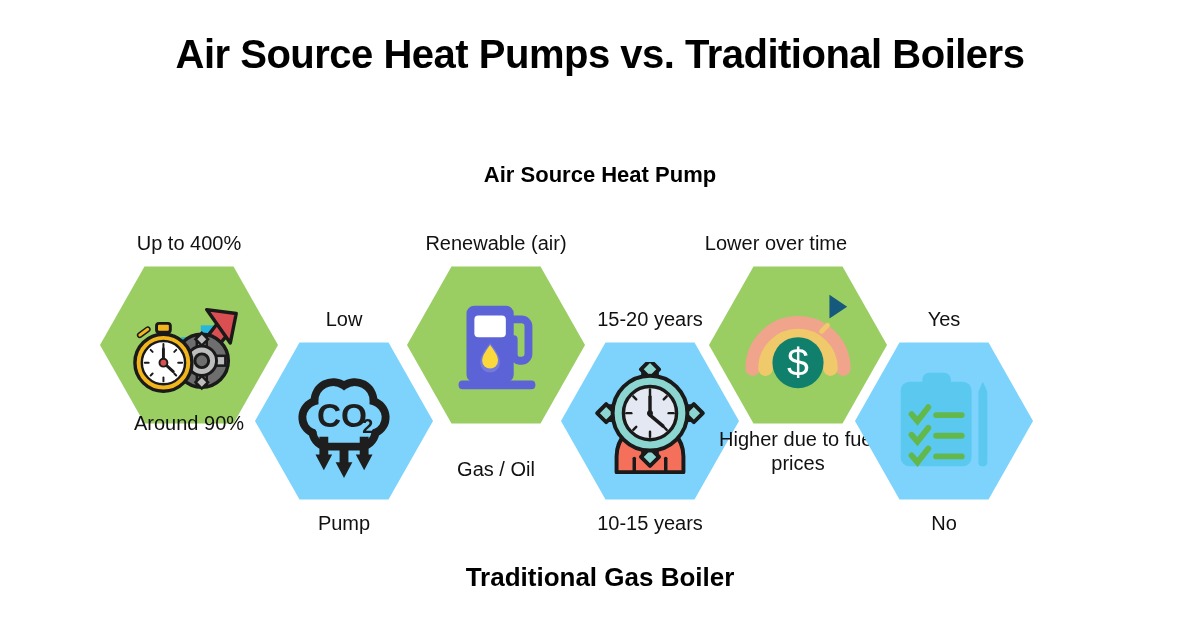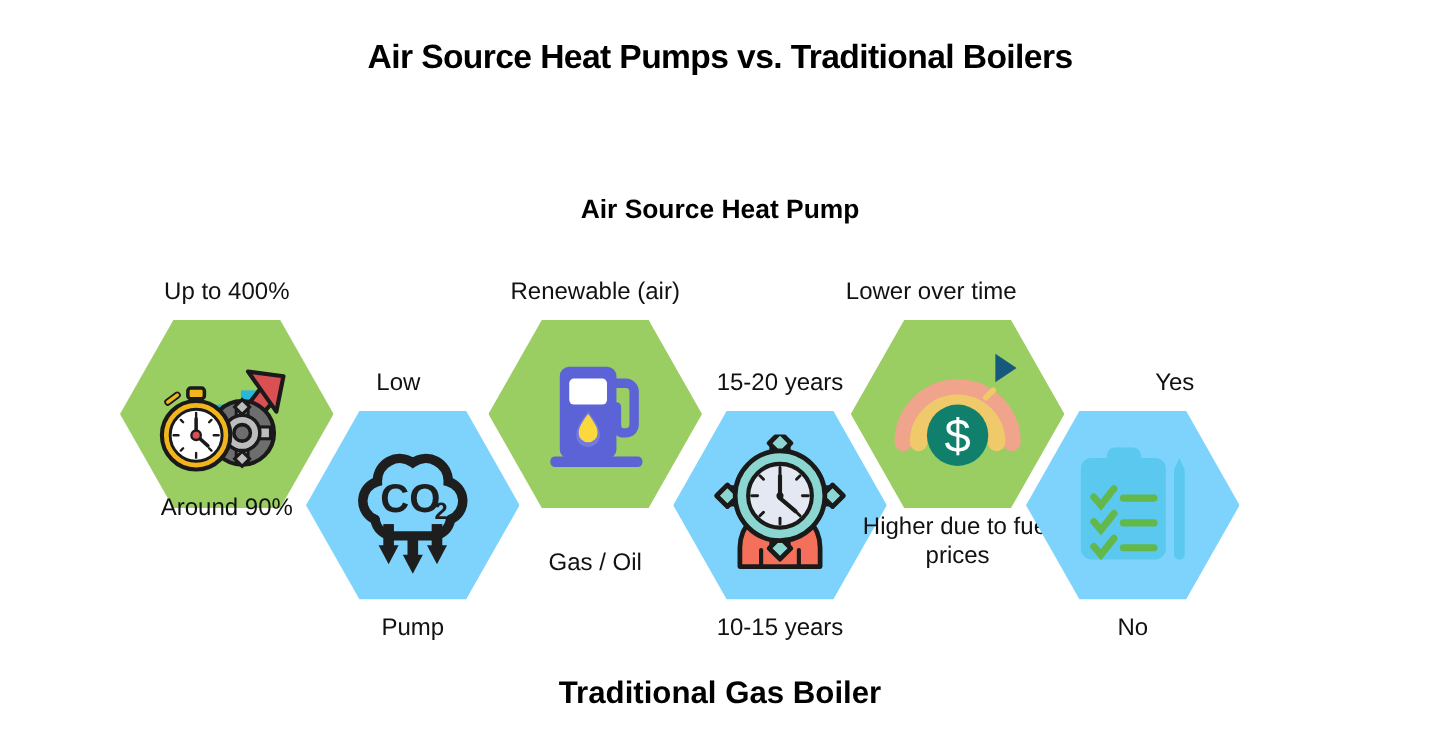--- a/index.html
+++ b/index.html
@@ -9,21 +9,21 @@
     background: #ffffff;
     font-family: "Liberation Sans", sans-serif;
     overflow: hidden;
   }
   .page { position: relative; width: 1200px; height: 628px; background: #fff; }
 
   .main-title {
     position: absolute;
     left: 0; right: 0; top: 32px;
     text-align: center;
-    font-size: 28px;
+    font-size: 40px;
     font-weight: bold;
     color: #000;
     letter-spacing: -0.5px;
     white-space: nowrap;
   }
   .sub-title-top {
     position: absolute;
     left: 0; right: 0; top: 162px;
     text-align: center;
     font-size: 22px;
@@ -123,21 +123,21 @@
           </g>
           <line x1="0" y1="0" x2="0" y2="-14" stroke="#1A1A1A" stroke-width="3" stroke-linecap="round"></line>
           <line x1="0" y1="0" x2="10" y2="9" stroke="#1A1A1A" stroke-width="3" stroke-linecap="round"></line>
           <circle r="4" fill="#D94F52" stroke="#1A1A1A" stroke-width="2"></circle>
         </g>
       </svg>
     </div>
 
     <div class="cap" style="left:100px; top:412px; width:178px;">Around 90%</div>
 
-    <div class="cap" style="left:243px; top:308px; width:178px;">Low</div>
+    <div class="cap" style="left:255px; top:308px; width:178px;">Low</div>
 
     <div class="hex dark" style="left:255px; top:341px;">
       <svg class="hex-icon" viewBox="0 0 120 120">
         <path d="M28 72 A17 17 0 0 1 30 40 A19 19 0 0 1 60 24 A19 19 0 0 1 90 40 A17 17 0 0 1 92 72" fill="none" stroke="#1E1E1E" stroke-width="8" stroke-linecap="round"></path>
         <path d="M28 72 A16 16 0 0 0 44 86 L76 86 A16 16 0 0 0 92 72" fill="none" stroke="#1E1E1E" stroke-width="8" stroke-linecap="round"></path>
         <text x="58" y="66" font-family="'Liberation Sans',sans-serif" font-size="34" font-weight="bold" fill="#1E1E1E" text-anchor="middle">CO</text>
         <text x="84" y="72" font-family="'Liberation Sans',sans-serif" font-size="20" font-weight="bold" fill="#1E1E1E" text-anchor="middle">2</text>
         <g fill="#1E1E1E">
           <rect x="35" y="76" width="9" height="22"></rect>
             <path d="M31 94 L48 94 L39.5 110 Z"></path>
@@ -214,21 +214,21 @@
         <circle cx="60" cy="78" r="26" fill="#10806C"></circle>
         <text x="60" y="92" font-family="'Liberation Sans',sans-serif" font-size="40" font-weight="normal" fill="#FFFFFF" text-anchor="middle">$</text>
         <path d="M86 40 L86 68 L101 54 Z" fill="#F0C96A" opacity="0"></path>
         <path d="M92 9 L92 33 L110 21 Z" fill="#17597D"></path>
         <path d="M84 46 L90 40" stroke="#F0C96A" stroke-width="5" stroke-linecap="round"></path>
       </svg>
     </div>
 
     <div class="cap wrap" style="left:700px; top:428px; width:196px;">Higher due to fuel prices</div>
 
-    <div class="cap" style="left:890px; top:308px; width:178px;">Yes</div>
+    <div class="cap" style="left:855px; top:308px; width:178px;">Yes</div>
 
     <div class="hex dark" style="left:855px; top:341px;">
       <svg class="hex-icon" viewBox="0 0 120 120">
         <rect x="16" y="20" width="72" height="86" rx="9" fill="#5BC8EF"></rect>
         <rect x="38" y="11" width="29" height="17" rx="7" fill="#5BC8EF"></rect>
         <g stroke="#62B84B" stroke-width="6" stroke-linecap="round" fill="none">
           <polyline points="27,53 33,60 44,46"></polyline>
           <line x1="52" y1="54" x2="78" y2="54"></line>
           <polyline points="27,74 33,81 44,67"></polyline>
           <line x1="52" y1="75" x2="78" y2="75"></line>

